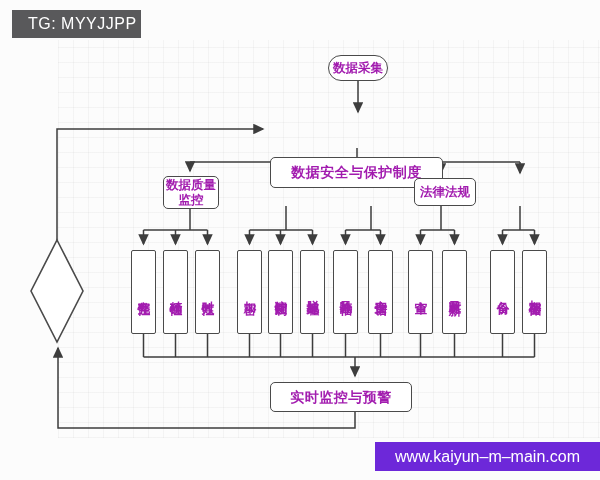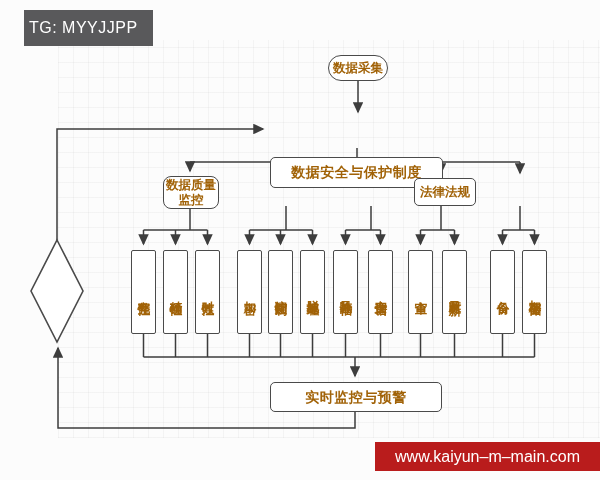--- a/index.html
+++ b/index.html
@@ -21,52 +21,52 @@
   .node{
     position:absolute;
     box-sizing:border-box;
     background:#ffffff;
     border:1.6px solid #4a4a4a;
     border-radius:5px;
     display:flex;align-items:center;justify-content:center;
     text-align:center;
     font-weight:600;
     line-height:1.18;
-    color:#a16207;
+    color:#a21caf;
   }
   .start{left:328px;top:55px;width:60px;height:26px;border-radius:13px;font-size:12.5px;}
   .policy{left:270px;top:117px;width:173px;height:31px;font-size:14px;letter-spacing:.5px;margin-top:40px;}
   .cat{font-size:12.5px;padding:0 2px;}
-  .cat1{left:163px;top:176px;width:56px;height:33px;border-radius:8px;}
+  .cat1{left:163px;top:176px;width:56px;height:33px;}
   .cat2{left:255px;top:178px;width:62px;height:28px;}
   .cat3{left:342px;top:178px;width:58px;height:28px;}
   .cat4{left:414px;top:178px;width:62px;height:28px;}
   .cat5{left:492px;top:178px;width:57px;height:28px;}
   .col{
     top:250px;width:25px;height:84px;
     writing-mode:vertical-rl;text-orientation:upright;
     font-size:12.5px;letter-spacing:1px;
     border-radius:2px;
   }
-  .monitor{left:270px;top:382px;width:172px;height:30px;font-size:14px;letter-spacing:.5px;}
+  .monitor{left:270px;top:382px;width:142px;height:30px;font-size:14px;letter-spacing:.5px;}
   .diamond-label{
     position:absolute;left:27px;top:269px;width:60px;
     text-align:center;font-size:12px;font-weight:600;line-height:1.25;color:#222;
   }
   .diamond-label span{display:block;}
   .banner{
-    position:absolute;left:24px;top:10px;width:129px;height:36px;
+    position:absolute;left:12px;top:10px;width:129px;height:28px;
     background:#59595b;color:#fff;
     display:flex;align-items:center;
-    padding-left:5px;box-sizing:border-box;
+    padding-left:16px;box-sizing:border-box;
     font-size:16px;letter-spacing:.5px;
   }
   .watermark{
     position:absolute;left:375px;top:442px;width:225px;height:29px;
-    background:#b91c1c;color:#fff;
+    background:#6d28d9;color:#fff;
     display:flex;align-items:center;justify-content:center;
     font-size:16px;
   }
 </style>
 </head>
 <body>
 
 <div id="canvas">
 
   <div class="grid"></div>

